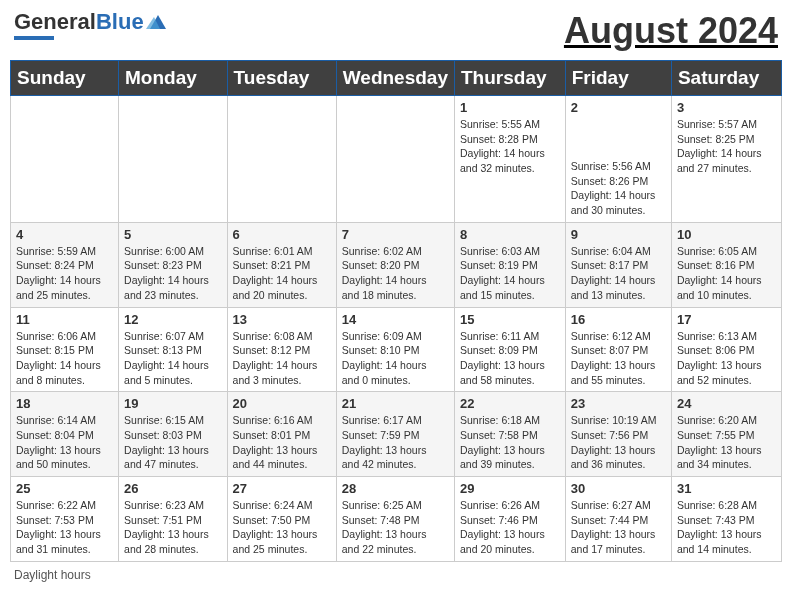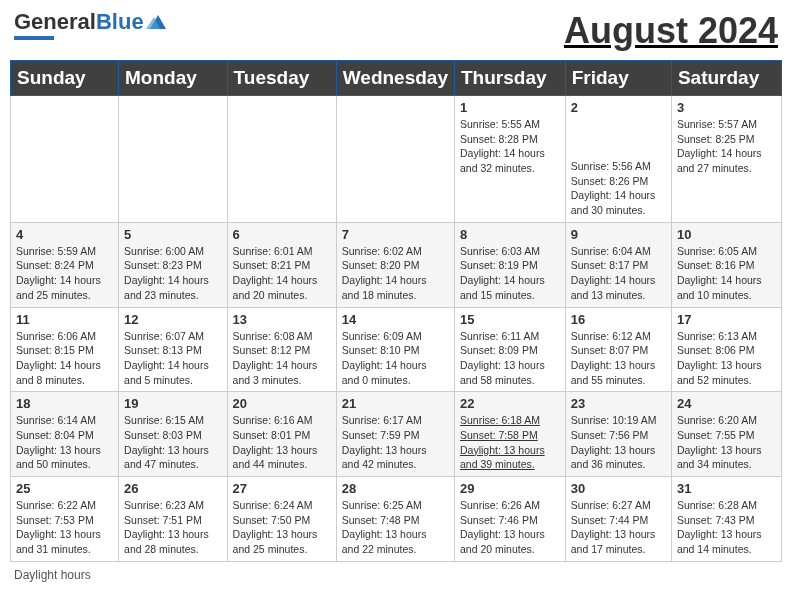--- a/index.html
+++ b/index.html
@@ -285,21 +285,21 @@
         </td>
         <td>
           <span class="day-number">21</span>
           <div class="day-info" style="white-space: pre-line;">Sunrise: 6:17 AM
 Sunset: 7:59 PM
 Daylight: 13 hours
 and 42 minutes.</div>
         </td>
         <td>
           <span class="day-number">22</span>
-          <div class="day-info" style="white-space: pre-line; text-decoration: underline;">Sunrise: 6:18 AM
+          <div class="day-info" style="white-space: pre-line;">Sunrise: 6:18 AM
 Sunset: 7:58 PM
 Daylight: 13 hours
 and 39 minutes.</div>
         </td>
         <td>
           <span class="day-number">23</span>
           <div class="day-info" style="white-space: pre-line;">Sunrise: 10:19 AM
 Sunset: 7:56 PM
 Daylight: 13 hours
 and 36 minutes.</div>

